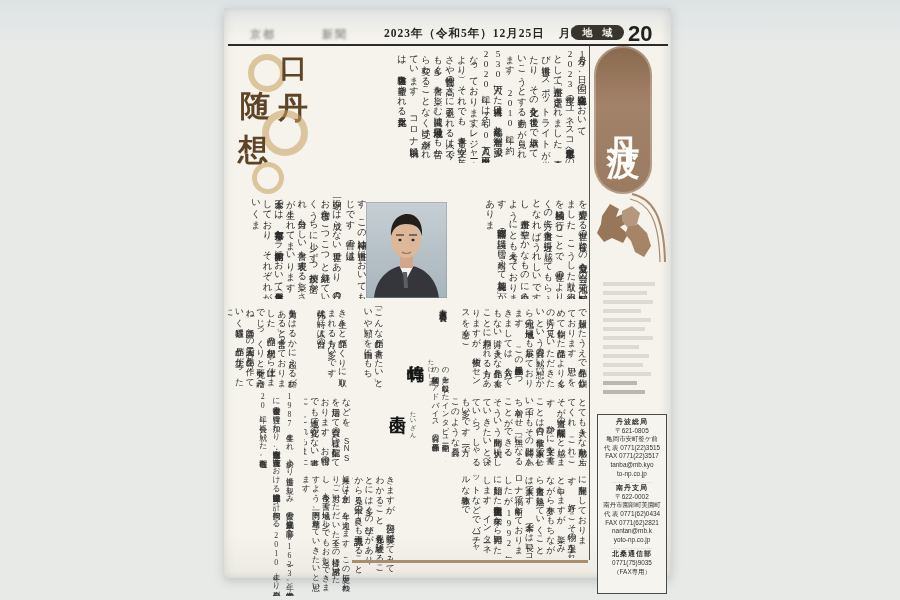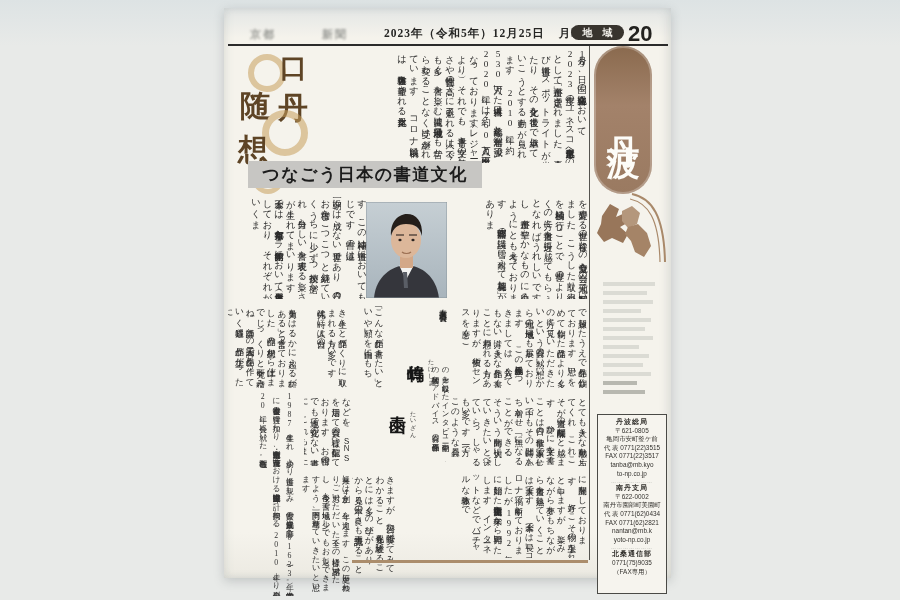--- a/index.html
+++ b/index.html
@@ -116,21 +116,20 @@
     <div class="colhead-char" style="left:48px;top:4px;font-size:27px;">口</div>
     <div class="colhead-char" style="left:46px;top:42px;font-size:30px;">丹</div>
     <div class="ring" style="left:30px;top:64px;width:32px;height:32px;border-width:7px;"></div>
     <div class="colhead-char" style="left:8px;top:40px;font-size:30px;">随</div>
     <div class="colhead-char" style="left:6px;top:84px;font-size:30px;">想</div>
     <div class="ring" style="left:20px;top:116px;width:22px;height:22px;border-width:5px;"></div>
   </div>
 
   <div class="blk v" style="left:300px;top:49px;width:288px;height:114px;font-size:9.2px;line-height:12px;">今月19日、国の文化審議会において、2023年度のユネスコ無形文化遺産への新規提案候補として「書道」が選定されました。今再び書道にスポットライトが当たり、その文化を後世まで継承していこうとする動きが見られます。　2010年に約530万人いた書道人口は、高齢化と若年層の減少で、2020年には約260万人と半数以下になっております（レジャー白書より）。それでも、手書き文字の美しさや芸術性の高さに魅了される人は今でも多く、書を楽しむ風習は口丹波地域でも昔から変わることなく受け継がれています。　コロナ禍以前には、書道体験を希望される日本文化</div>
 
-  <div class="headline" style="left:248px;top:161px;width:234px;height:27px;font-size:17px;">つなごう日本の書道文化</div>
 
   <div class="blk v" style="left:451px;top:193px;width:137px;height:106px;font-size:9.2px;line-height:11.6px;">を愛好する世界の皆様との交流会も当会の地元で数回行いました。こうした取り組みを積極的に行うことで、世界のより多くの方々に書道を身近に感じてもらう機会となればうれしいですし、書道が華やかなものに映るようにとも考えております。　西郷隆盛の漢詩に「雪に耐えて梅花麗し」がありま</div>
 
   <svg class="abs" style="left:366px;top:202px;" width="81" height="96" viewBox="0 0 81 96">
     <defs>
       <linearGradient id="pbg" x1="0" y1="0" x2="0" y2="1">
         <stop offset="0" stop-color="#c6cfd4"></stop>
           <stop offset="1" stop-color="#a8b4bc"></stop>
       </linearGradient>
     </defs>

